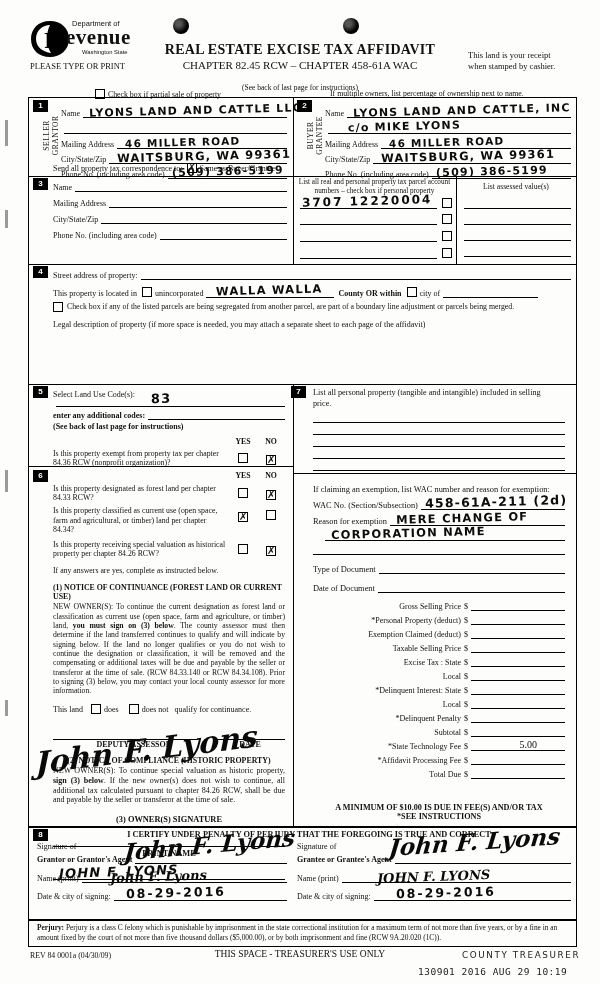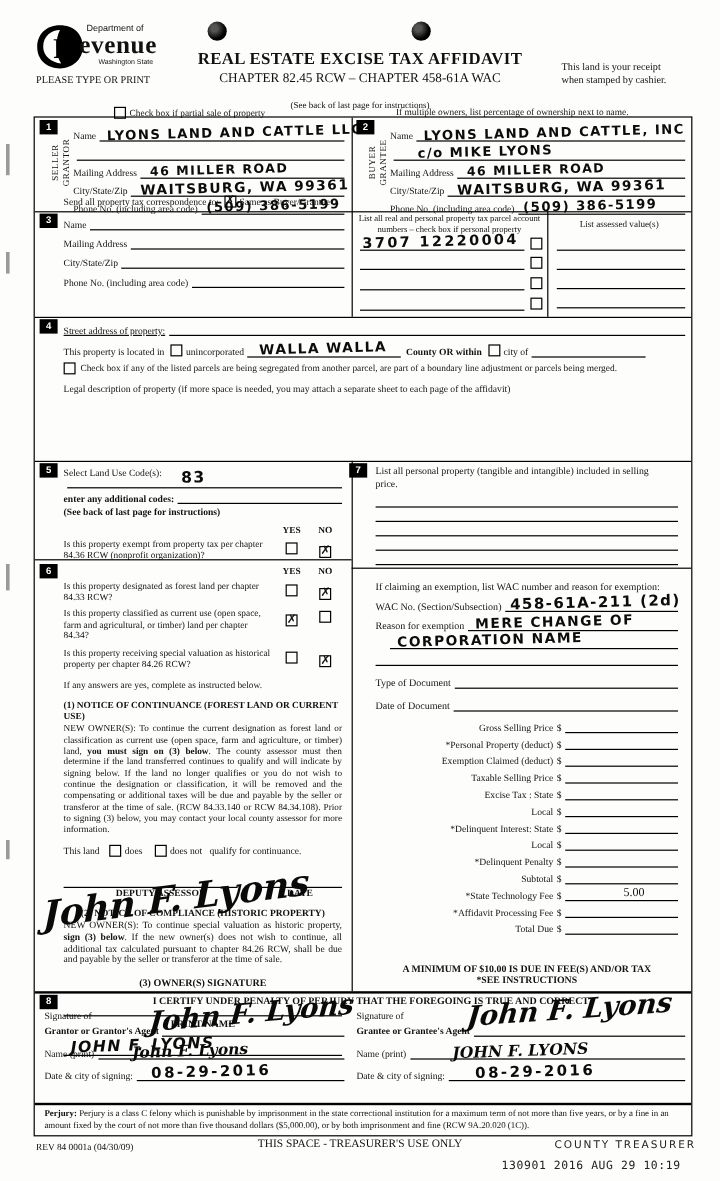--- a/index.html
+++ b/index.html
@@ -210,21 +210,21 @@
       <div class="row" style="height:16px;">
           <span class="line"></span>
         </div>
       <div class="row" style="height:16px;">
           <span class="line"></span>
         </div>
     </div>
 
     <div class="tab" style="left:4px;top:168px;">4</div>
     <div class="abs" style="left:24px;top:169px;width:518px;">
-      <div class="row" style="height:13px;text-decoration:underline;">
+      <div class="row" style="height:13px;">
         <span class="lbl">Street address of property:</span>
         <span class="line"></span>
       </div>
       <div class="row" style="height:18px;align-items:flex-end;font-size:8px;">
         <span>This property is located in</span>
         <span class="cb" style="margin:0 3px 1px 5px;"></span>
         <span>unincorporated</span>
         <span class="line" style="max-width:128px;">
             <span class="hw" style="left:10px;font-size:11.5px;">WALLA WALLA</span>
           </span>

